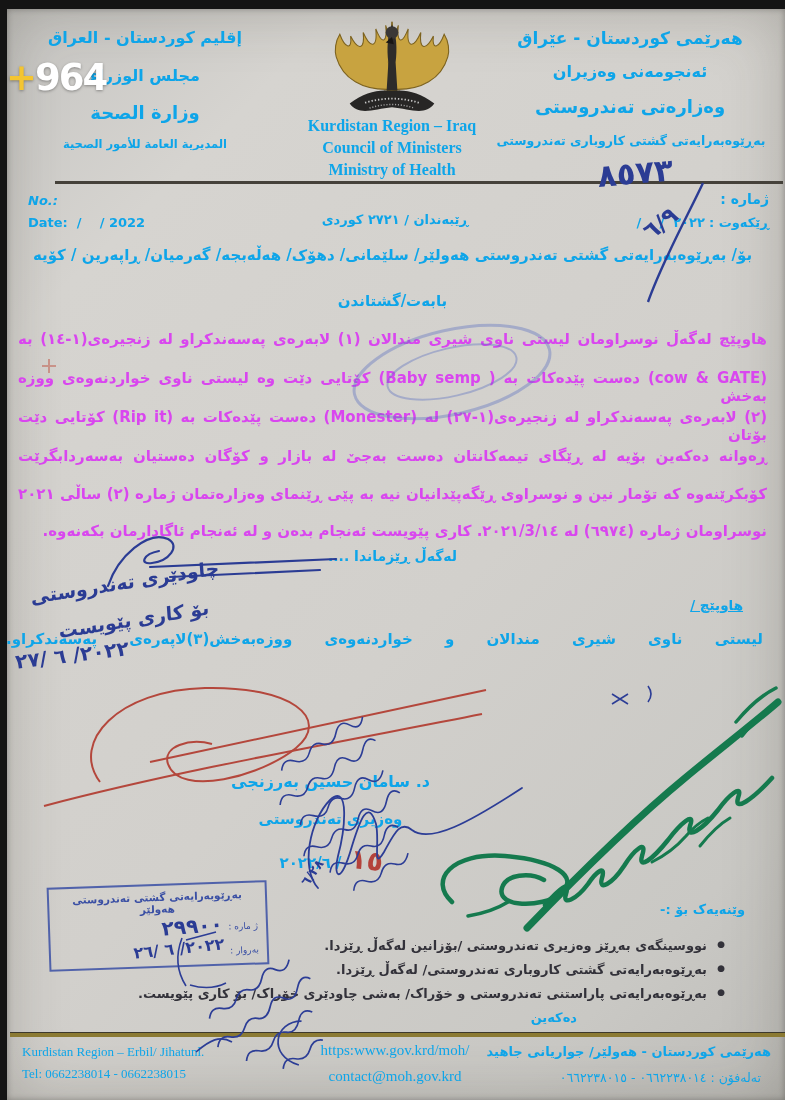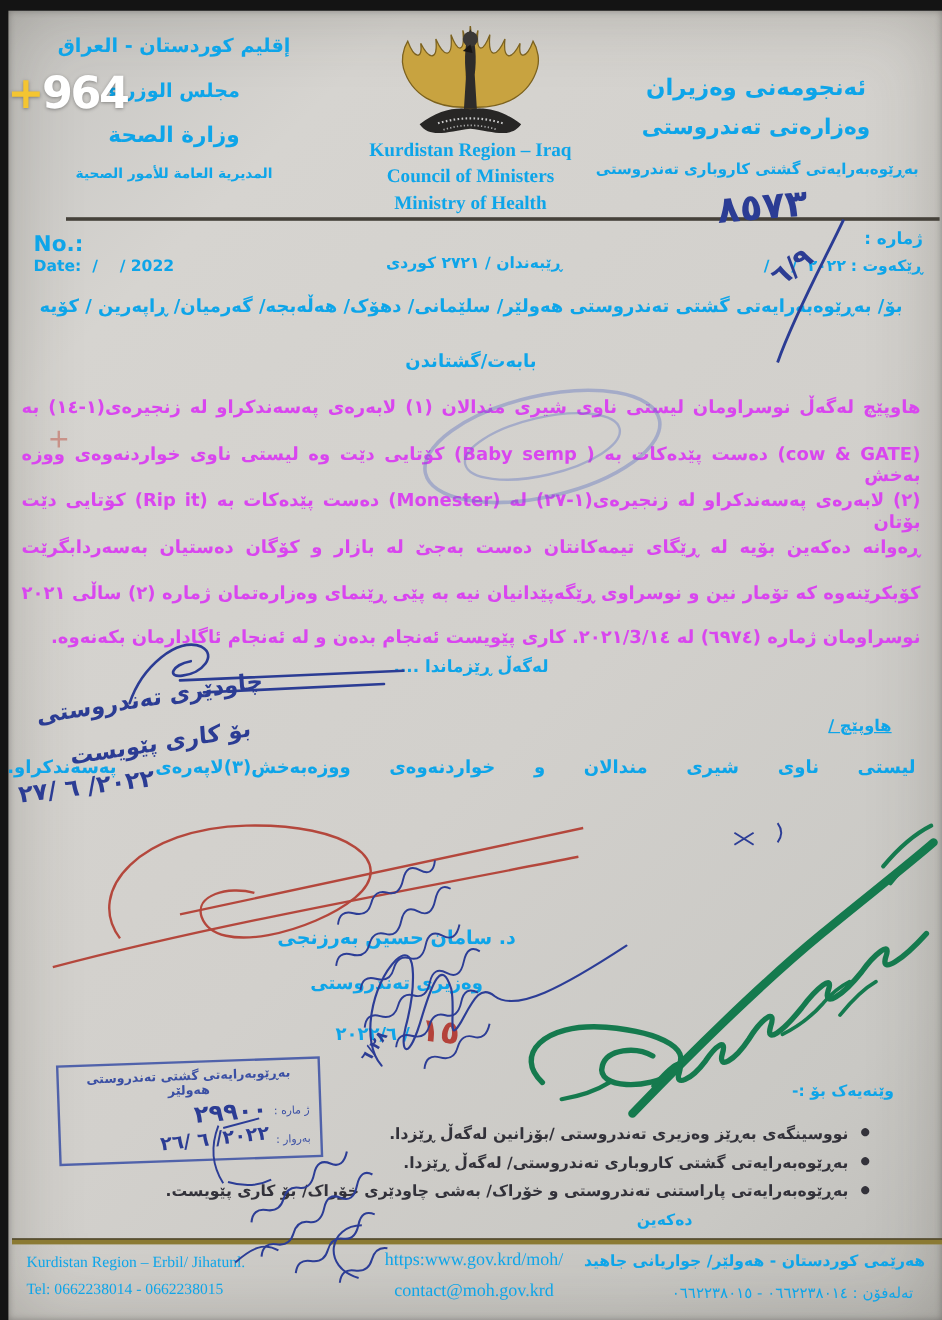--- a/index.html
+++ b/index.html
@@ -62,27 +62,28 @@
     <path d="M66,90 L61,108 L75,102 L89,108 L84,90 Z" fill="#b9953a" stroke="#7c621f" stroke-width="1"></path>
     <path d="M28,104 C45,91 60,88 75,90 C90,88 105,91 122,104 C112,118 95,110 75,108 C55,110 38,118 28,104 Z" fill="#272625"></path>
     <path d="M45,103 Q75,94 105,103" stroke="#c9c9c9" stroke-width="2" stroke-dasharray="1.5 2.2" fill="none"></path>
     <path d="M50,109 Q75,101 100,109" stroke="#a8a8a8" stroke-width="1.6" stroke-dasharray="1.2 2" fill="none"></path>
   </svg>
 
   <div class="abs ink bold center serif z20" style="left:283px;top:117px;width:218px;font-size:16px;">Kurdistan Region – Iraq</div>
   <div class="abs ink bold center serif z20" style="left:283px;top:161px;width:218px;font-size:16px;">Ministry of Health</div>
   <div class="abs ink bold center serif z20" style="left:283px;top:139px;width:218px;font-size:16px;">Council of Ministers</div>
 
-  <div class="abs ink bold center rtl z20" style="left:505px;top:62px;width:250px;font-size:19px;">ئەنجومەنی وەزیران</div>
+  <div class="abs ink bold center rtl z20" style="left:505px;top:28px;width:250px;font-size:17px;">هەرێمی کوردستان - عێراق</div>
+  <div class="abs ink bold center rtl z20" style="left:505px;top:62px;width:250px;font-size:16px;">ئەنجومەنی وەزیران</div>
   <div class="abs ink bold center rtl z20" style="left:505px;top:96px;width:250px;font-size:18px;">وەزارەتی تەندروستی</div>
   <div class="abs ink bold center rtl z20" style="left:492px;top:133px;width:278px;font-size:12.5px;">بەڕێوەبەرایەتی گشتی کاروباری تەندروستی</div>
 
   <div class="abs hline z20" style="left:55px;top:181px;width:728px;height:3px;"></div>
 
-  <div class="abs ink bold z20" style="left:28px;top:193px;font-size:18px;">No.:</div>
+  <div class="abs ink bold z20" style="left:28px;top:193px;font-size:13px;font-style:italic;">No.:</div>
   <div class="abs z20" style="left:28px;top:215px;font-size:13px;display:flex;">
     <span class="ink bold">Date:</span>
     <span class="ink bold pre">  /    / 2022</span>
   </div>
   <div class="abs ink bold rtl center z20" style="left:290px;top:212px;width:210px;font-size:13px;">ڕێبەندان / ٢٧٢١ کوردی</div>
   <div class="abs rtl z20" style="right:16px;top:191px;font-size:14px;">
     <span class="ink bold">ژماره :</span>
   </div>
   <div class="abs z20" style="right:16px;top:215px;font-size:13px;display:flex;direction:rtl;gap:4px;">
     <span class="ink bold">ڕێکەوت :</span>

